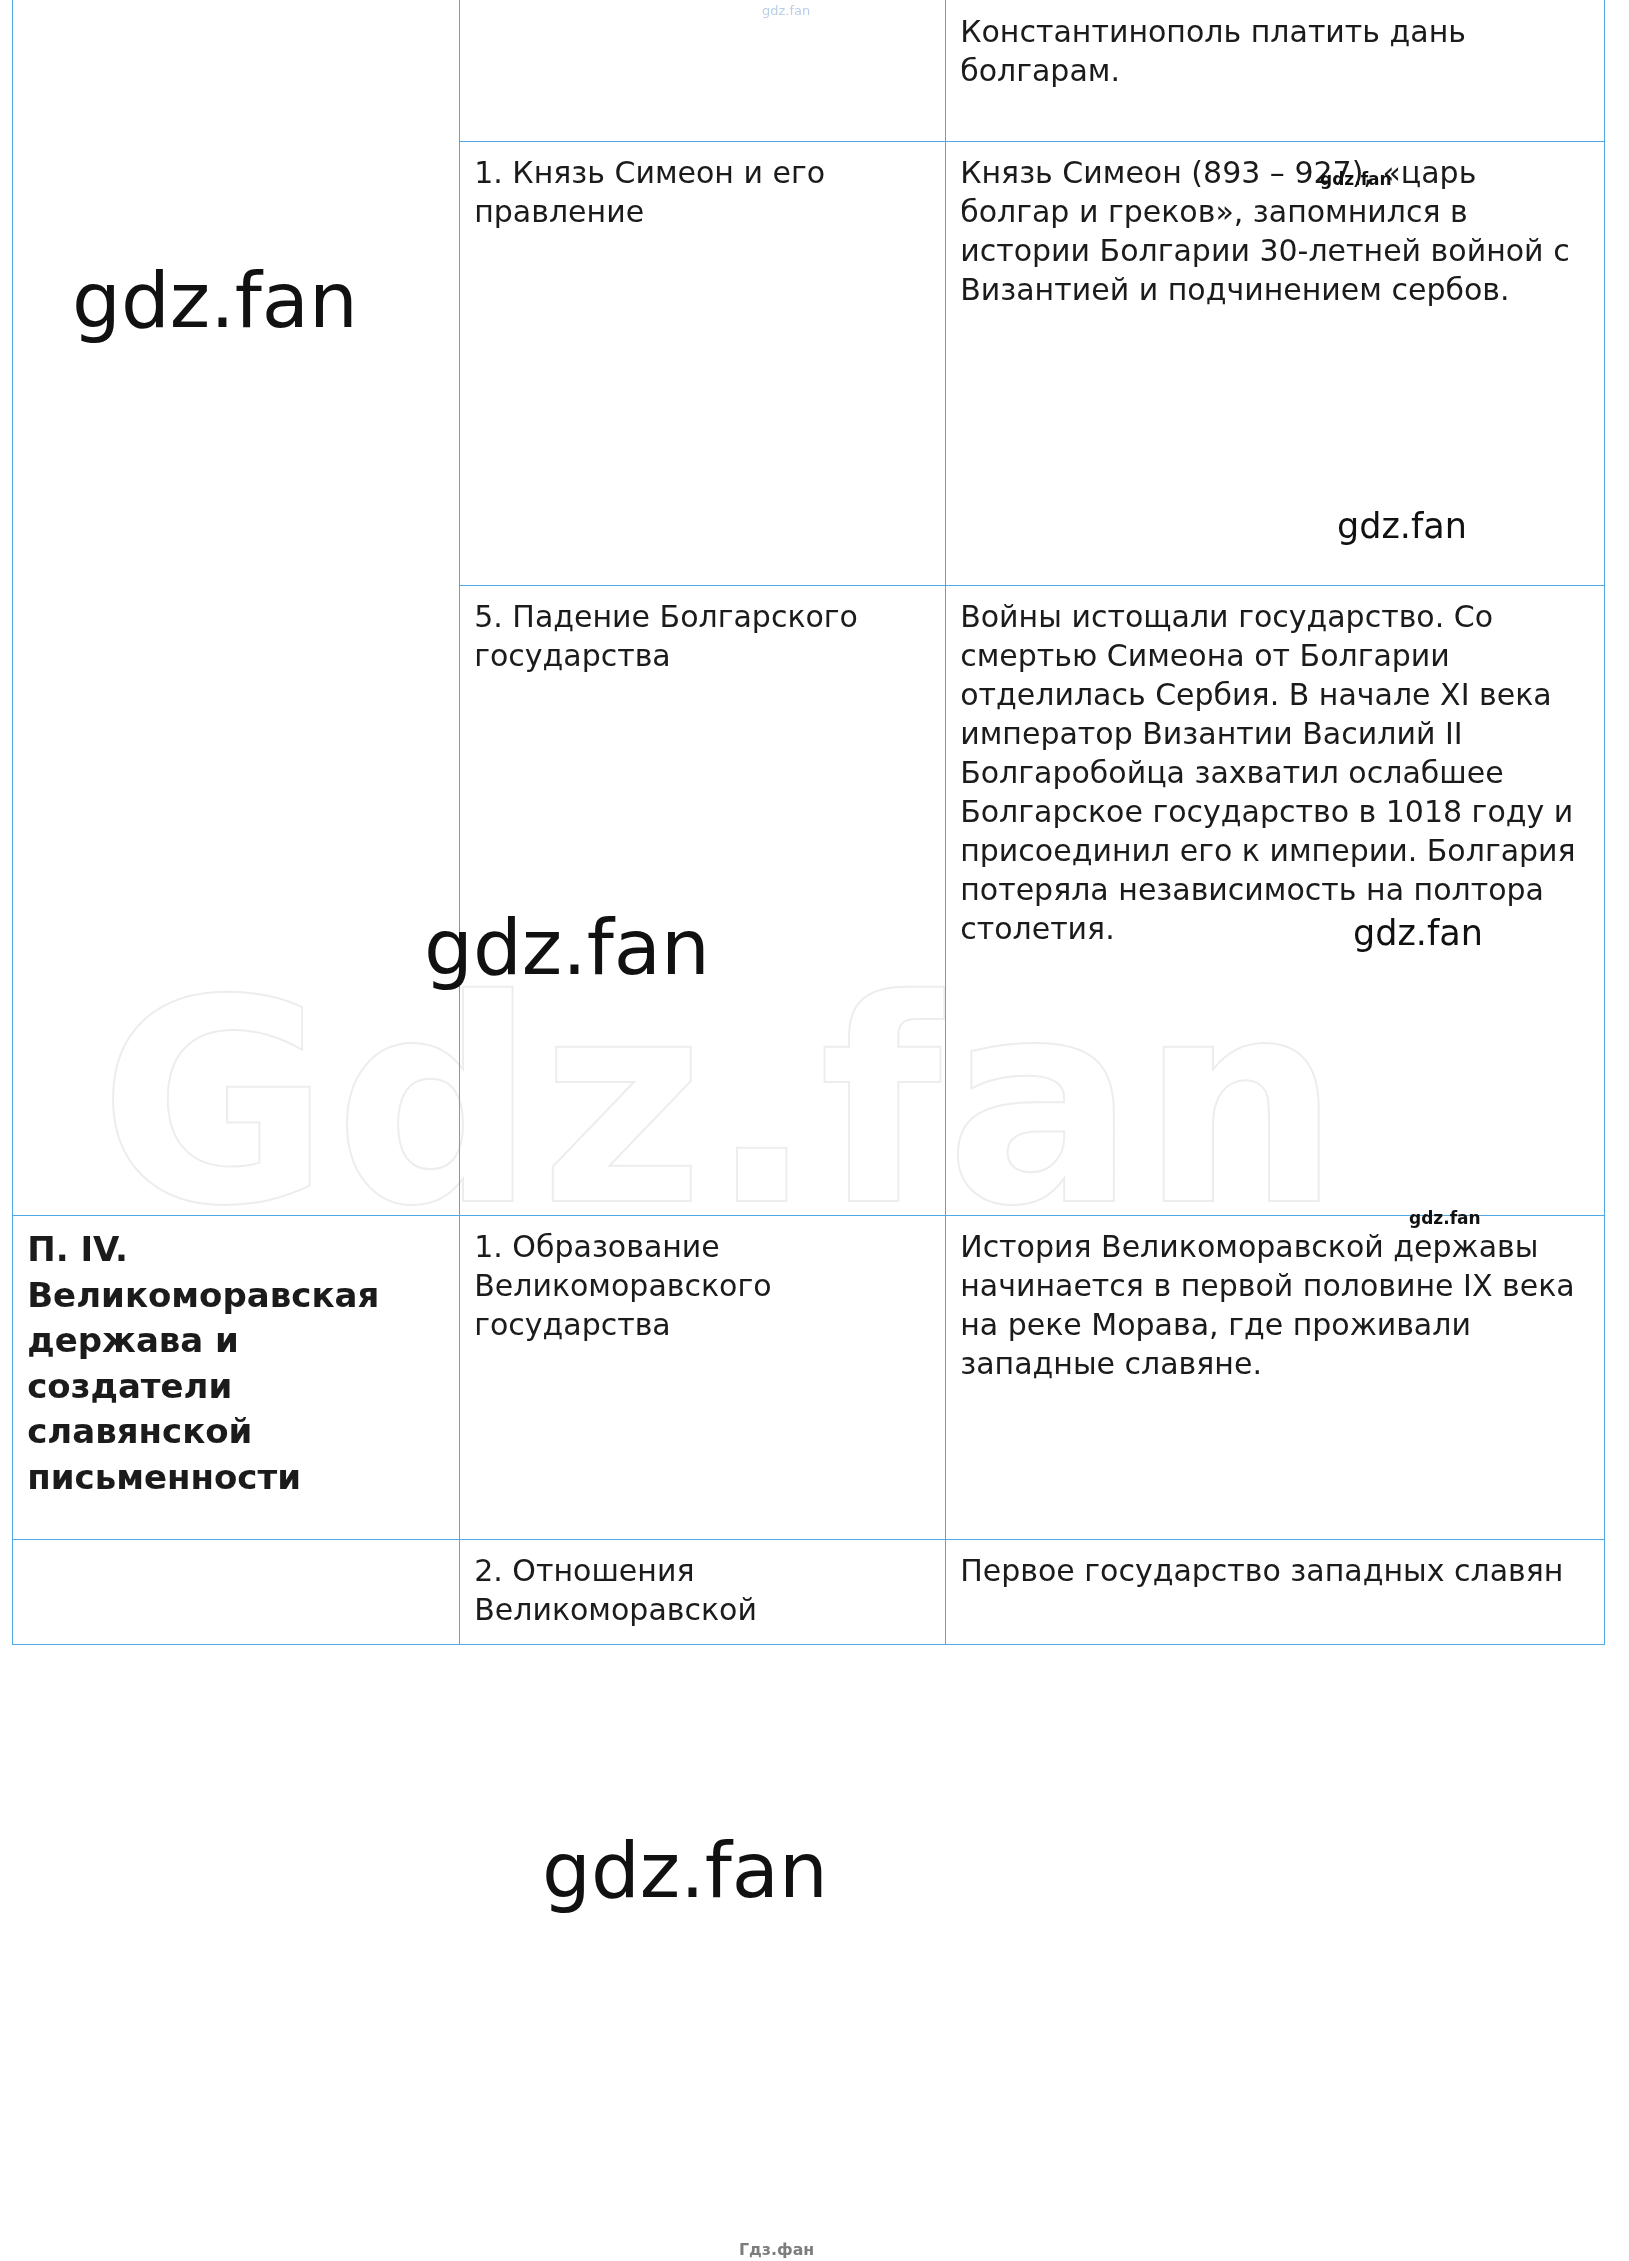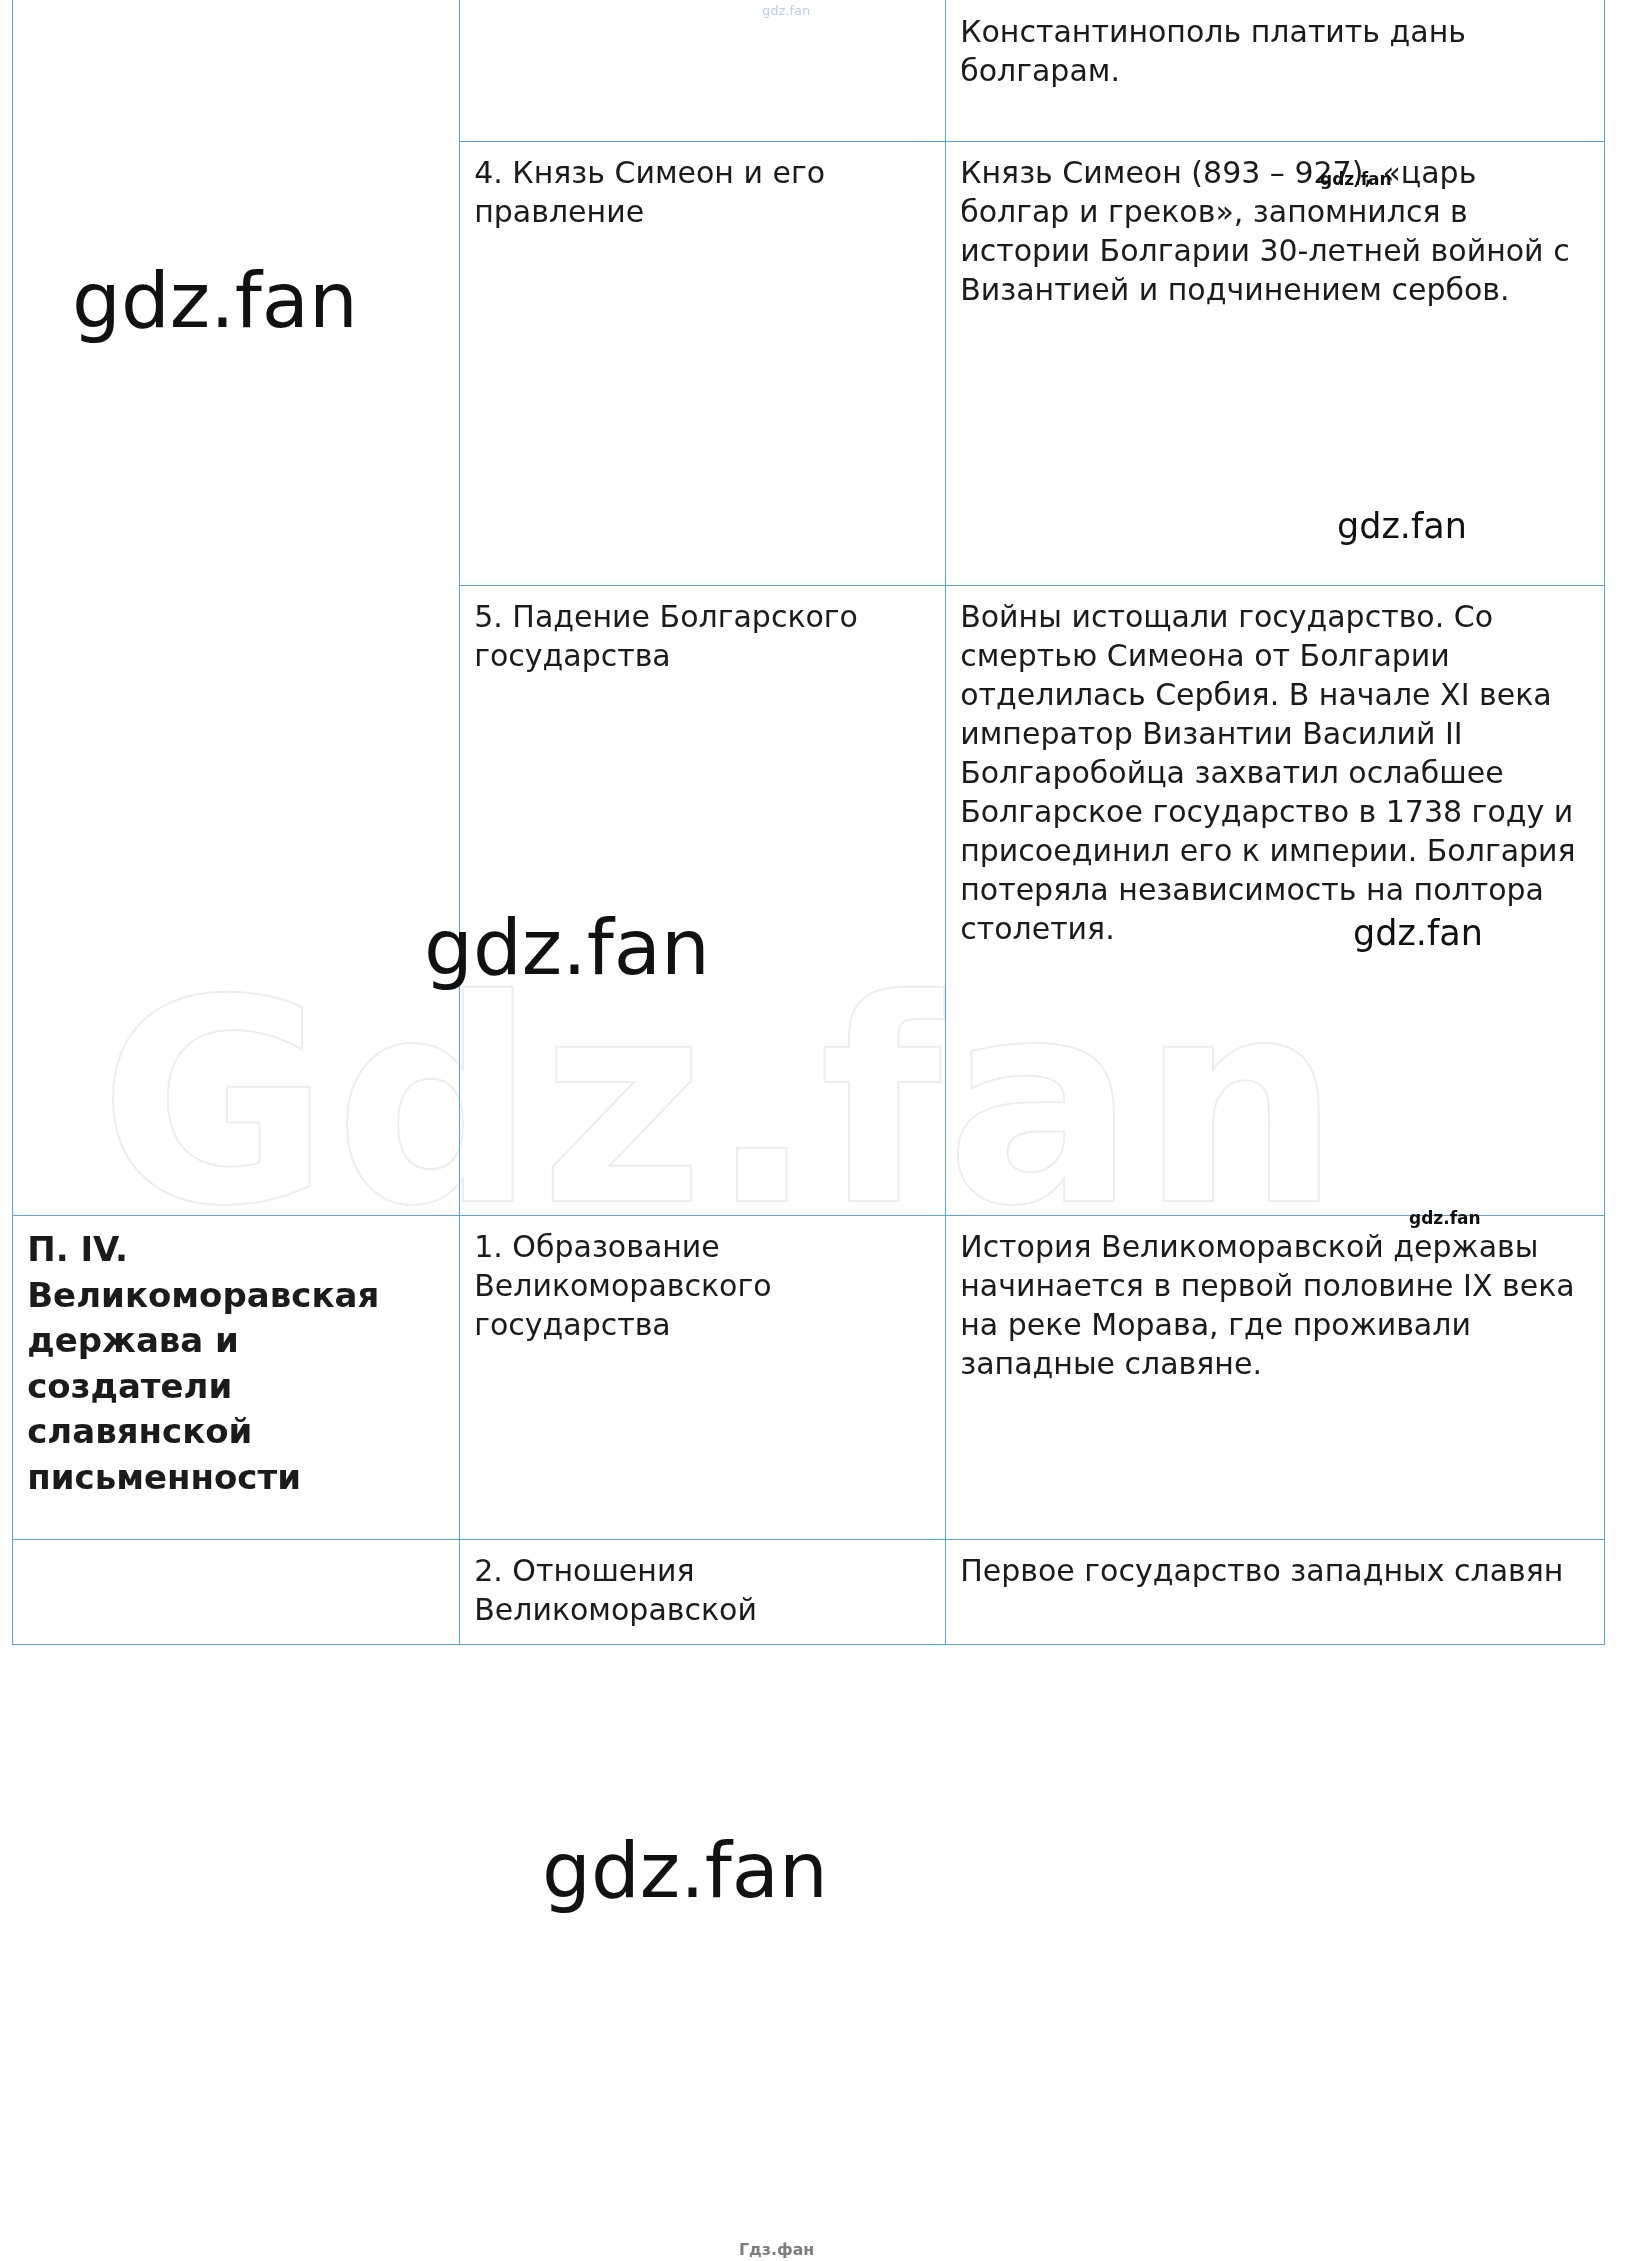--- a/index.html
+++ b/index.html
@@ -111,26 +111,26 @@
     <col class="col-b">
     <col class="col-c">
   </colgroup>
   <tbody>
     <tr class="r1">
       <td class="section-head no-border-top" rowspan="3"></td>
       <td class="no-border-top"></td>
       <td class="no-border-top cell-pad-top">Константинополь платить дань  болгарам.</td>
     </tr>
     <tr class="r2">
-      <td>4. Князь Симеон и его правление</td>
+      <td>1. Князь Симеон и его правление</td>
       <td>Князь Симеон (893 – 927), «царь болгар и греков», запомнился в истории Болгарии 30-летней войной с Византией и подчинением сербов.</td>
     </tr>
     <tr class="r3">
       <td>5. Падение Болгарского государства</td>
-      <td>Войны истощали государство. Со смертью Симеона от Болгарии отделилась Сербия. В начале XI века император Византии Василий II Болгаробойца захватил ослабшее Болгарское государство в 1738 году и присоединил его к империи. Болгария потеряла независимость на полтора столетия.</td>
+      <td>Войны истощали государство. Со смертью Симеона от Болгарии отделилась Сербия. В начале XI века император Византии Василий II Болгаробойца захватил ослабшее Болгарское государство в 1018 году и присоединил его к империи. Болгария потеряла независимость на полтора столетия.</td>
     </tr>
     <tr class="r4">
       <td class="section-head">П. IV. Великоморавская держава и создатели славянской письменности</td>
       <td>1. Образование Великоморавского государства</td>
       <td>История Великоморавской державы начинается в первой половине IX века на реке Морава, где проживали западные славяне.</td>
     </tr>
     <tr class="r5">
       <td></td>
       <td>2. Отношения Великоморавской</td>
       <td>Первое государство западных славян</td>

